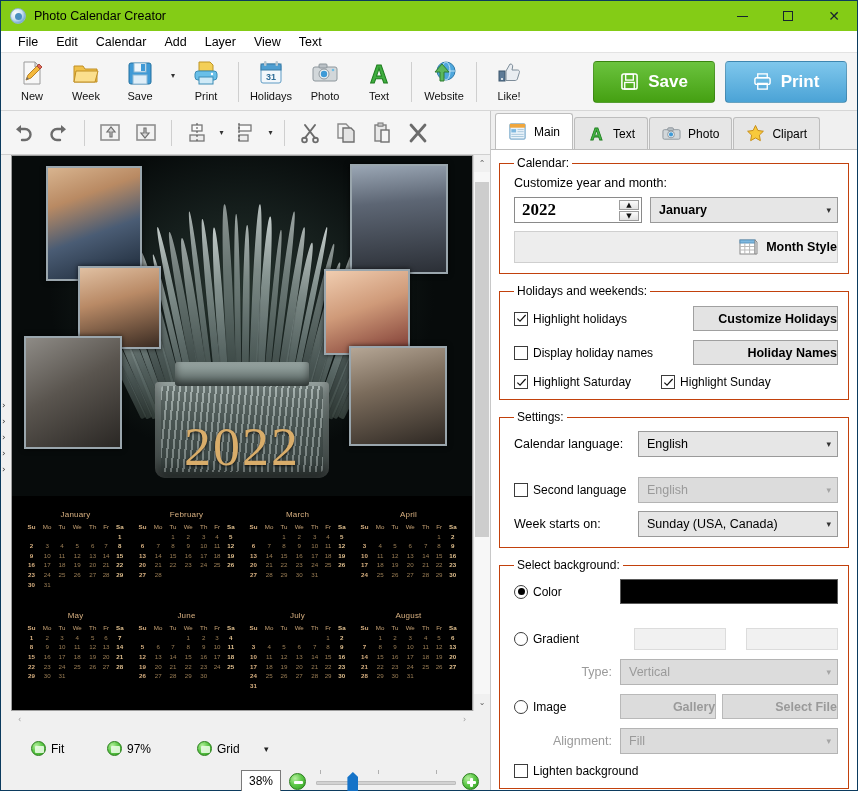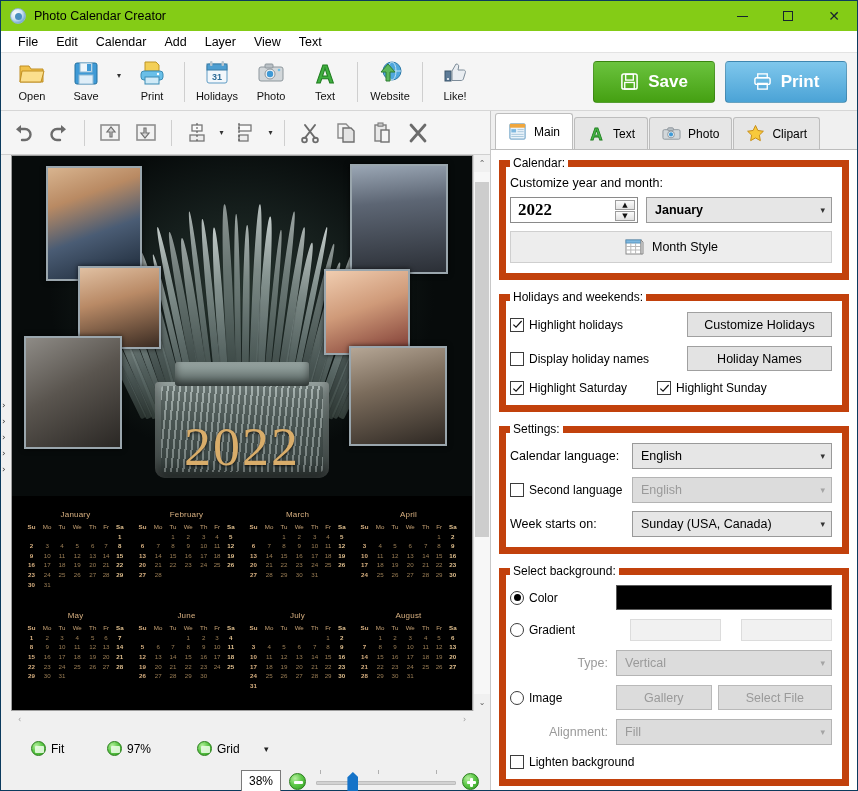--- a/index.html
+++ b/index.html
@@ -266,21 +266,21 @@
   .tabs { height:38px; flex:0 0 38px; display:flex; align-items:flex-end; background:#f0f0f0; padding-left:4px; }
   .tab {
     height:32px; display:flex; align-items:center; gap:7px; padding:0 12px;
     border:1px solid #bdbdbd; border-bottom:none; background:#e6e6e6;
     border-radius:3px 3px 0 0; font-size:12px; cursor:default; margin-right:1px;
   }
   .tab.active { background:#ffffff; height:36px; border-color:#bdbdbd; }
   .panel-body { flex:1 1 auto; background:#ffffff; border-top:1px solid #bdbdbd; padding:6px 8px 0 8px; overflow:hidden; }
 
   fieldset.grp {
-    border:7px solid #c2410c; margin:0 0 10px 0; padding:4px 10px 10px 4px;
+    border:1px solid #c2410c; margin:0 0 10px 0; padding:4px 10px 10px 14px;
     background:#fff;
   }
   fieldset.grp > legend { font-size:12px; padding:0 3px; color:#000; }
 
   .lbl { font-size:12.5px; color:#000; }
   .row { display:flex; align-items:center; }
 
   .spin {
     width:128px; height:26px; border:1px solid #8a8a8a; background:#fff;
     display:flex; align-items:center; position:relative;
@@ -302,22 +302,22 @@
     padding:0 6px 0 8px; font-size:12.5px; cursor:default;
   }
   .combo .cv { white-space:nowrap; overflow:hidden; text-overflow:ellipsis; }
   .combo .chev { font-size:9px; color:#333; font-family:"DejaVu Sans", sans-serif; }
   .combo.bold .cv { font-weight:bold; }
   .combo.disabled { color:#9a9a9a; background:#dcdcdc; border-color:#b4b4b4; }
   .combo.disabled .chev { color:#a5a5a5; }
 
   .btn {
     height:25px; border:1px solid #a0a0a0; background:#e3e3e3;
-    display:flex; align-items:center; justify-content:center;
-    font-size:12.5px; cursor:default;
+    display:flex; align-items:center; justify-content:flex-end;
+    font-size:12.5px; cursor:default;font-weight:bold;
   }
   .btn.disabled { color:#9a9a9a; background:#dcdcdc; border-color:#b9b9b9; }
   .btn.flat { background:#ededed; border:1px solid #cfcfcf; }
 
   .cbx {
     width:14px; height:14px; border:1px solid #3c3c3c; background:#fff;
     display:inline-flex; align-items:center; justify-content:center; flex:0 0 14px;
   }
   .cbx .tick { width:11px; height:11px; }
   .rdo {
@@ -369,29 +369,41 @@
     <div class="menu-item">Calendar</div>
     <div class="menu-item">Add</div>
     <div class="menu-item">Layer</div>
     <div class="menu-item">View</div>
     <div class="menu-item">Text</div>
   </div>
 
   <div class="toolbar">
     <div style="width:4px"></div>
 
+    <div class="tb-item">
+      <div class="tb-ico">
+        <svg width="28" height="28" viewBox="0 0 28 28">
+          <path d="M6 3h11l5 5v17H6z" fill="#f7f7f7" stroke="#9b9b9b"></path>
+          <path d="M17 3l5 5h-5z" fill="#dcdcdc" stroke="#9b9b9b"></path>
+          <path d="M8 21l2-5 9-9 3 3-9 9z" fill="#f4b93c" stroke="#b8832a"></path>
+          <path d="M19 7l3 3 2-2-3-3z" fill="#e26a5a" stroke="#a8483c"></path>
+          <path d="M8 21l1-3 2 2z" fill="#6e6e6e"></path>
+        </svg>
+      </div>
+      <div class="tb-lbl">New</div>
+    </div>
 
     <div class="tb-item">
       <div class="tb-ico">
         <svg width="28" height="28" viewBox="0 0 28 28">
           <path d="M2 7h9l2 3h12v13H2z" fill="#f0c14b" stroke="#c08f24"></path>
           <path d="M4 12h22l-3 11H2z" fill="#fbdf8d" stroke="#c08f24"></path>
         </svg>
       </div>
-      <div class="tb-lbl">Open</div>
+      <div class="tb-lbl">Week</div>
     </div>
 
     <div class="tb-item">
       <div class="tb-ico">
         <svg width="28" height="28" viewBox="0 0 28 28">
           <rect x="3" y="4" width="22" height="21" rx="2" fill="#3f9ad6" stroke="#24719f"></rect>
           <rect x="8" y="4" width="12" height="9" fill="#eef6fb" stroke="#8fb9d4"></rect>
           <rect x="15" y="5" width="4" height="7" fill="#3f9ad6"></rect>
           <rect x="7" y="16" width="14" height="9" fill="#dfeef8" stroke="#8fb9d4"></rect>
         </svg>
@@ -1340,21 +1352,21 @@
 
         <fieldset class="grp">
           <legend>Settings:</legend>
           <div class="row" style="justify-content:space-between; margin-top:3px">
             <span class="lbl">Calendar language:</span>
             <div class="combo" style="width:200px">
               <span class="cv">English</span>
               <span class="chev">▾</span>
             </div>
           </div>
-          <div class="row" style="justify-content:space-between; margin-top:8px">
+          <div class="row" style="justify-content:space-between; margin-top:20px">
             <div class="chkrow">
               <span class="cbx"></span>
               <span>Second language</span>
             </div>
             <div class="combo disabled" style="width:200px">
               <span class="cv">English</span>
               <span class="chev">▾</span>
             </div>
           </div>
           <div class="row" style="justify-content:space-between; margin-top:8px">
@@ -1372,21 +1384,21 @@
           <div class="row" style="margin-top:3px">
             <div class="chkrow" style="width:106px">
               <span class="rdo">
                   <span class="dot"></span>
                 </span>
               <span>Color</span>
             </div>
             <div class="colorswatch" style="flex:1 1 auto"></div>
           </div>
 
-          <div class="row" style="margin-top:9px; gap:20px">
+          <div class="row" style="margin-top:24px; gap:20px">
             <div class="chkrow" style="width:100px">
               <span class="rdo"></span>
               <span>Gradient</span>
             </div>
             <div class="gradbox" style="flex:1 1 auto"></div>
             <div class="gradbox" style="flex:1 1 auto"></div>
           </div>
 
           <div class="row" style="margin-top:9px">
             <span class="lbl" style="width:106px; text-align:right; padding-right:8px; color:#9a9a9a">Type:</span>

